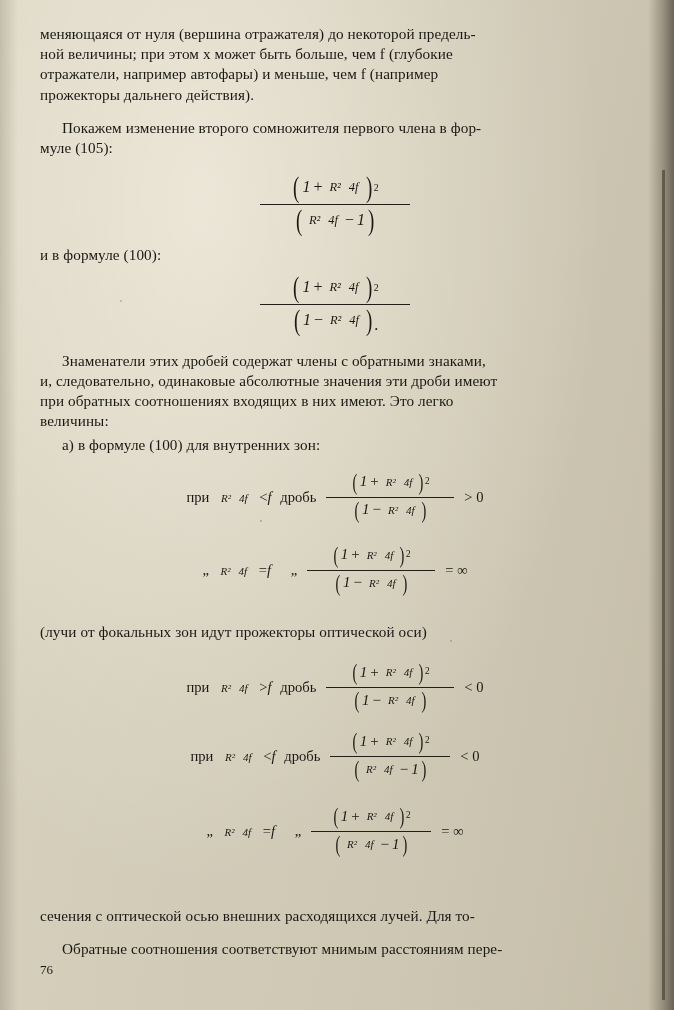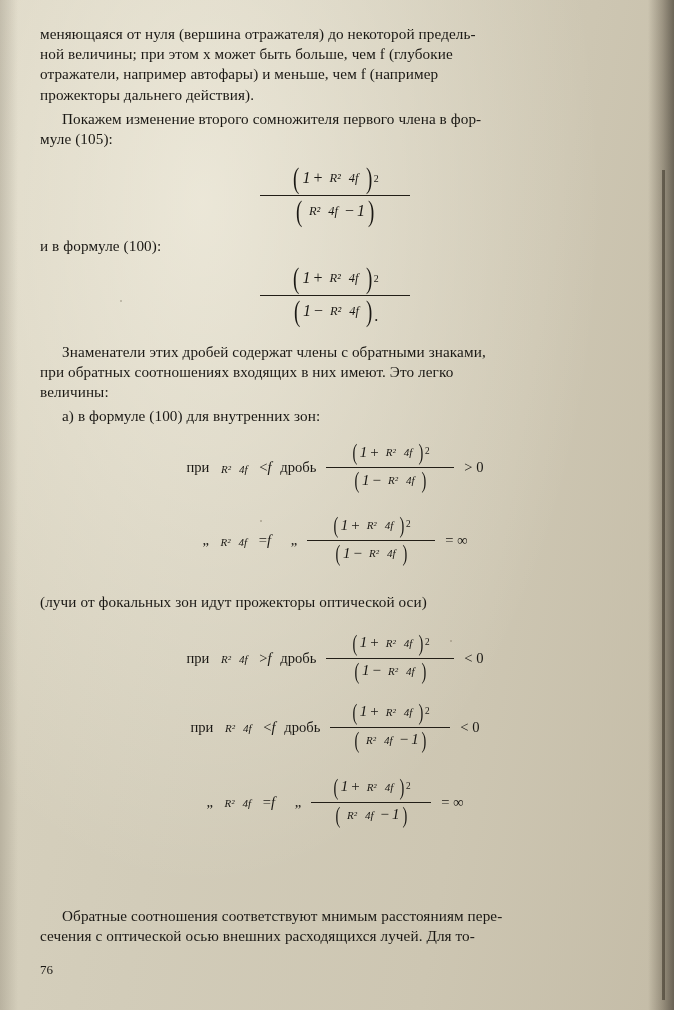--- a/index.html
+++ b/index.html
@@ -62,21 +62,21 @@
     width: 590px;
   }
 
   p.para {
     margin: 0 0 0 0;
     font-size: 15.2px;
     line-height: 1.33;
     text-align: justify;
     letter-spacing: 0.1px;
   }
-  p.para.indent { text-indent: 22px; }
+  p.para.indent { text-indent: 22px; margin-top: 13px; }
   .spaced { letter-spacing: 0.6px; }
 
   i.math { font-style: italic; font-family: "Liberation Serif", serif; }
 
   
   .formula-block {
     text-align: center;
     margin: 12px 0 8px 0;
   }
   .formula-row {
@@ -258,20 +258,21 @@
             </span>
           </span>
           <span class="pr">)</span>
         </span><span style="font-style:normal;">.</span>
       </span>
     </span>
   </div>
 
   <div style="margin-top:14px;">
     <p class="para indent">Знаменатели этих дробей содержат члены с обратными знаками,</p>
+    <p class="para">и, следовательно, одинаковые абсолютные значения эти дроби имеют</p>
     <p class="para spaced">при обратных соотношениях входящих в них имеют. Это легко</p>
     <p class="para">величины:</p>
   </div>
 
   <p class="para indent" style="margin-top:4px;">а) в формуле (100) для внутренних зон:</p>
 
   <div class="formula-row" style="margin-top:14px;">
     <span class="cond lead">
       <span>при</span>
       <span class="frac tiny" style="margin:0 4px;">
@@ -520,17 +521,17 @@
     </span>
     <span class="cond">
       <span>=</span>
       <span>∞</span>
     </span>
   </div>
 
 </div>
 
 <div class="tail">
+  <p class="para">сечения с оптической осью внешних расходящихся лучей. Для то-</p>
   <p class="para indent">Обратные соотношения соответствуют мнимым расстояниям пере-</p>
-  <p class="para">сечения с оптической осью внешних расходящихся лучей. Для то-</p>
 </div>
 
 <div class="page-number">76</div>
 
 </body></html>

